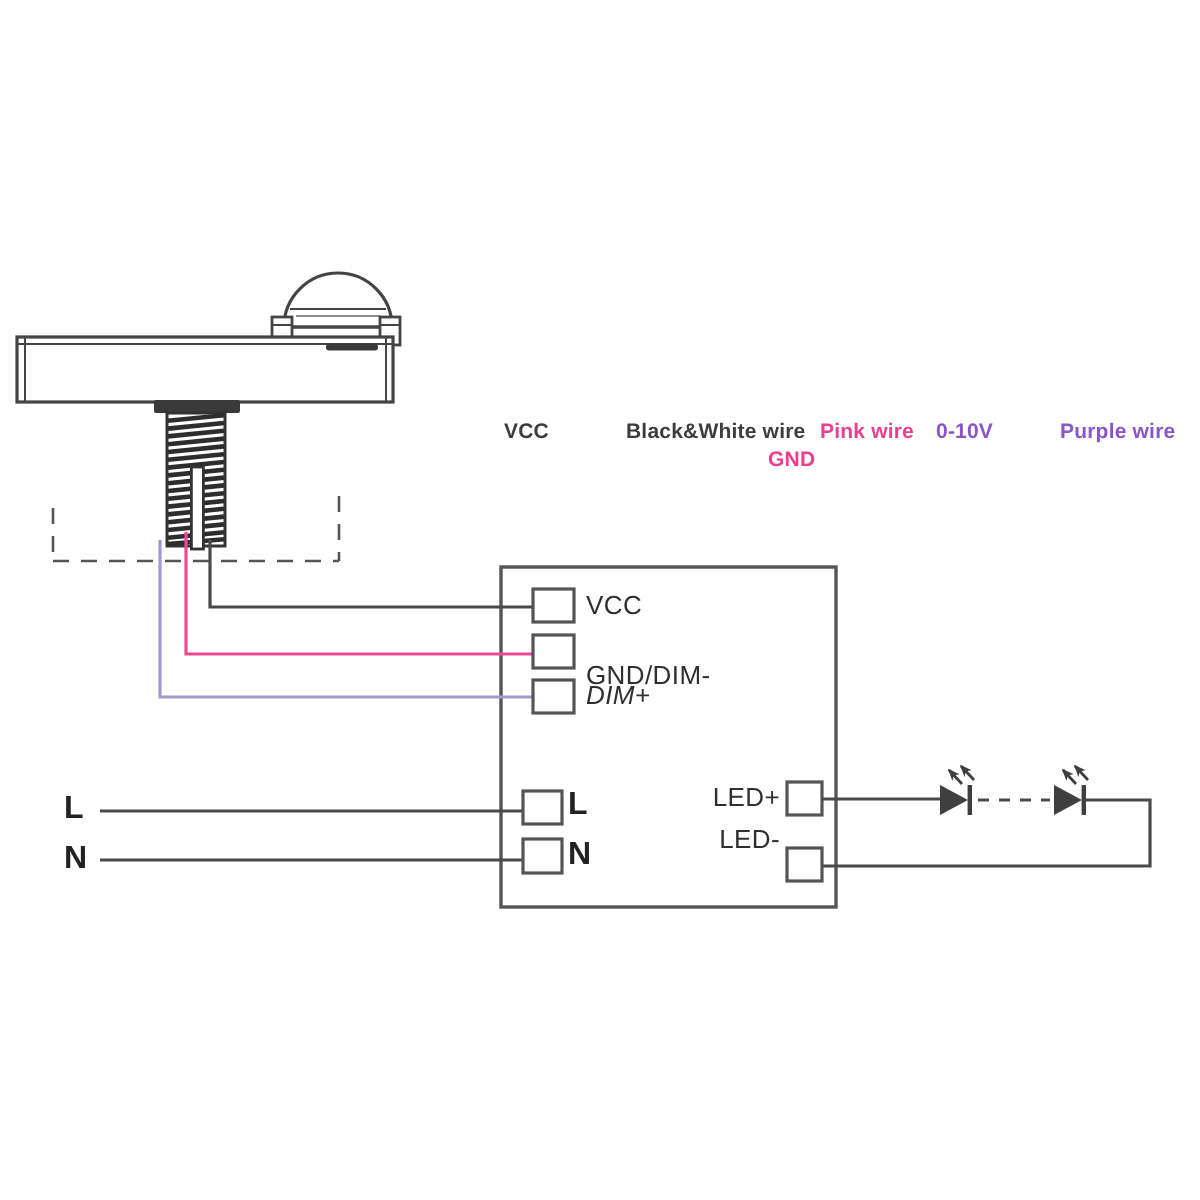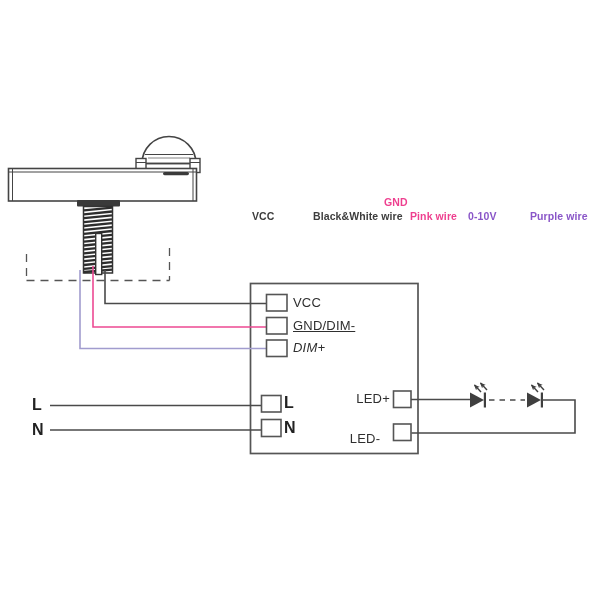--- a/index.html
+++ b/index.html
@@ -111,30 +111,30 @@
       <use href="#led-g" x="0" y="0"></use>
       <line x1="489" y1="400" x2="525" y2="400" stroke-width="1.6" stroke-dasharray="5.5 5" stroke="#4a4a4a"></line>
       <use href="#led-g" x="57" y="0"></use>
       <path d="M542,400 H575 V433 H411.5" fill="none" stroke-width="1.6" stroke="#4a4a4a"></path>
     </g>
   </svg>
 
   <div>
     <span class="lbl legend c-dark" style="left:252px;top:210px;">VCC</span>
     <span class="lbl legend c-dark" style="left:281px;top:210px;padding-left:32px;">Black&amp;White wire</span>
-    <span class="lbl legend c-pink" style="left:384px;top:196px;text-align:right;">GND</span>
+    <span class="lbl legend c-pink" style="left:384px;top:224px;text-align:right;">GND</span>
     <span class="lbl legend c-pink" style="left:410px;top:210px;">Pink wire</span>
     <span class="lbl legend c-purple" style="left:468px;top:210px;">0-10V</span>
     <span class="lbl legend c-purple" style="left:502px;top:210px;padding-left:28px;">Purple wire</span>
   </div>
 
   <span class="lbl term" style="left:293px;top:296px;">VCC</span>
-  <span class="lbl term" style="left:293px;top:319px;text-decoration:underline;">GND/DIM-</span>
+  <span class="lbl term" style="left:293px;top:331px;">GND/DIM-</span>
   <span class="lbl term" style="left:293px;top:341px;font-style:italic;">DIM+</span>
   <span class="lbl bold-lbl" style="left:284px;top:394px;">L</span>
   <span class="lbl bold-lbl" style="left:284px;top:419px;">N</span>
   <span class="lbl led-lbl" style="left:340px;top:392px;">LED+</span>
-  <span class="lbl led-lbl" style="left:340px;top:432px;text-align:center;">LED-</span>
+  <span class="lbl led-lbl" style="left:340px;top:413px;">LED-</span>
 
   <span class="lbl bold-lbl" style="left:32px;top:396px;">L</span>
   <span class="lbl bold-lbl" style="left:32px;top:421px;">N</span>
 
 </div>
 
 </body></html>

